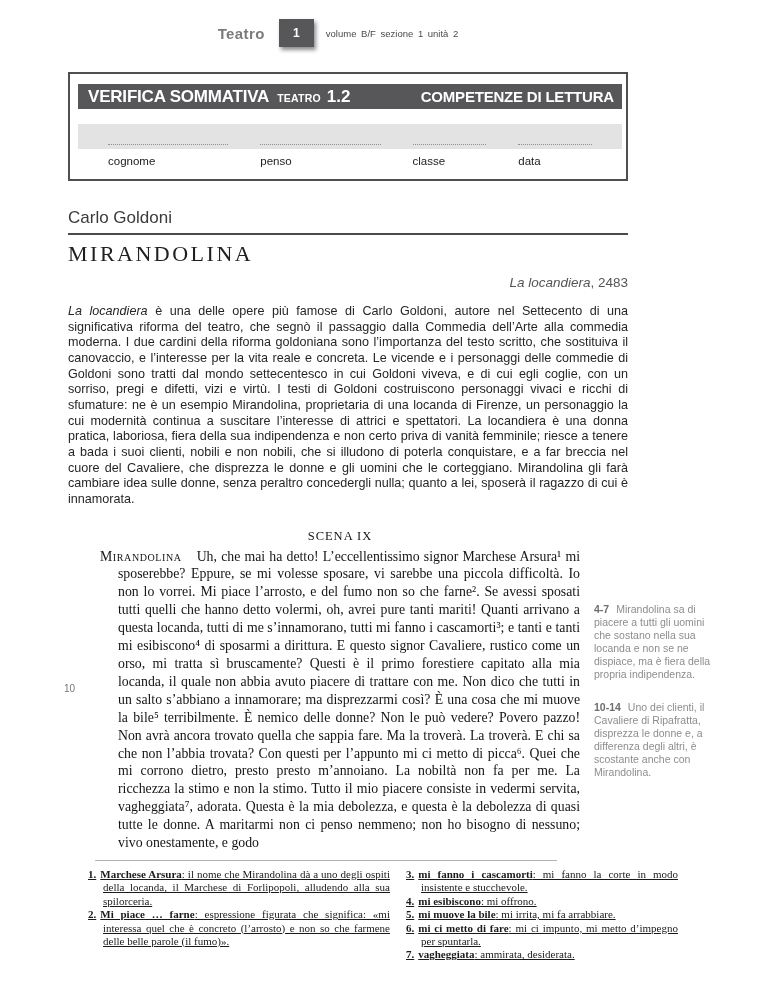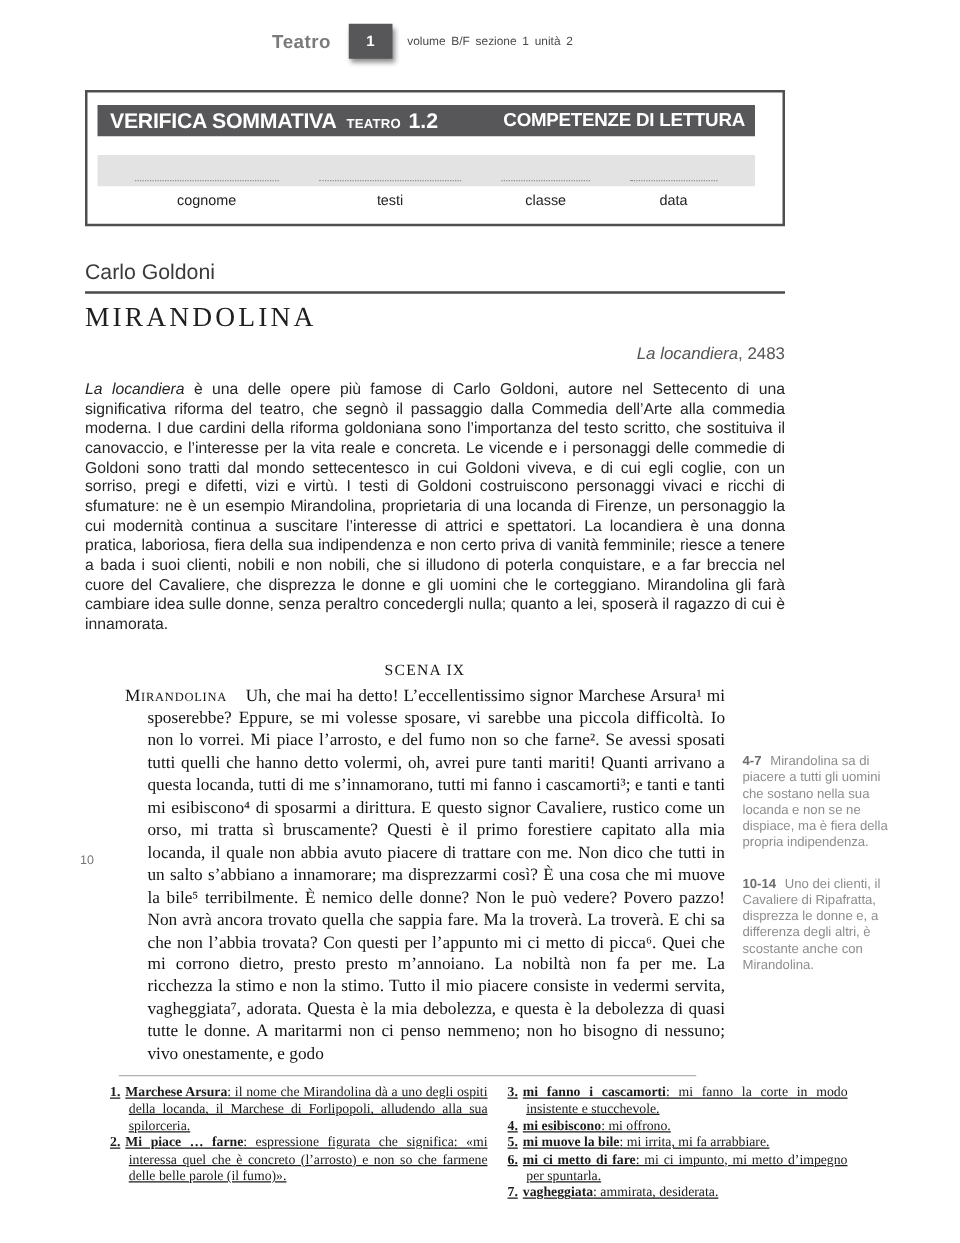--- a/index.html
+++ b/index.html
@@ -8,34 +8,34 @@
 
   
   .page-header{display:flex;align-items:center;justify-content:center;height:30px;margin-left:-20px;}
   .header-section{font-weight:bold;font-size:15px;color:#7b7b7b;letter-spacing:.4px;margin-right:14px;}
   .header-badge{display:inline-flex;align-items:center;justify-content:center;width:35px;height:28px;
     background:#57575a;color:#fff;font-weight:bold;font-size:12px;
     box-shadow:2px 3px 4px rgba(0,0,0,.45);margin-right:12px;}
   .header-meta{font-size:9.5px;color:#4a4a4a;word-spacing:2px;}
 
   
-  .test-box{border:2px solid #4f4f52;margin-top:24px;padding:10px 22px 12px 8px;}
+  .test-box{border:2px solid #4f4f52;margin-top:24px;padding:10px 4px 12px 8px;}
   .test-banner{background:#57575a;color:#fff;height:25px;display:flex;align-items:center;
     justify-content:space-between;padding:0 8px 0 10px;}
   .banner-left{display:flex;align-items:baseline;white-space:nowrap;}
   .banner-title{font-weight:bold;font-size:17px;letter-spacing:-.2px;}
   .banner-sub{font-weight:bold;font-size:10.5px;margin:0 6px 0 8px;letter-spacing:.2px;}
   .banner-num{font-weight:bold;font-size:17px;}
   .banner-right{font-weight:bold;font-size:15px;letter-spacing:-.2px;white-space:nowrap;}
   .test-strip{background:#e3e3e3;height:21px;margin-top:15px;display:flex;align-items:flex-end;
     padding:0 14px 4px 14px;}
   .strip-cell{border-bottom:1.6px dotted #8f8f8f;height:1px;margin:0 16px;}
   .c-wide{flex:1.55;} .c-narrow{flex:0.95;}
   .test-labels{display:flex;padding:0 14px;margin-top:6px;}
-  .label-cell{text-align:center;font-size:11.5px;color:#222;margin:0 16px;}
+  .label-cell{font-size:11.5px;color:#222;margin:0 16px;}
 
   
   .author{margin-top:27px;font-size:17px;color:#3a3a3a;}
   .author-rule{height:2px;background:#4a4a4a;margin-top:5px;}
   .work-title{margin:6px 0 0 0;font-family:"Liberation Serif",serif;font-weight:400;
     font-size:22px;letter-spacing:2.5px;color:#202020;}
   .source{margin-top:8px;text-align:right;font-size:13.5px;color:#555;}
   .source-title{font-style:italic;}
 
   
@@ -91,21 +91,21 @@
       <span class="banner-right">COMPETENZE DI LETTURA</span>
     </div>
     <div class="test-strip">
       <span class="strip-cell c-wide"></span>
       <span class="strip-cell c-wide"></span>
       <span class="strip-cell c-narrow"></span>
       <span class="strip-cell c-narrow"></span>
     </div>
     <div class="test-labels">
       <span class="label-cell c-wide">cognome</span>
-      <span class="label-cell c-wide">testi</span>
+      <span class="label-cell c-wide">penso</span>
       <span class="label-cell c-narrow">classe</span>
       <span class="label-cell c-narrow">data</span>
     </div>
   </div>
 
   <section>
     <div class="author">Carlo Goldoni</div>
     <div class="author-rule"></div>
     <h1 class="work-title">MIRANDOLINA</h1>
     <div class="source">

